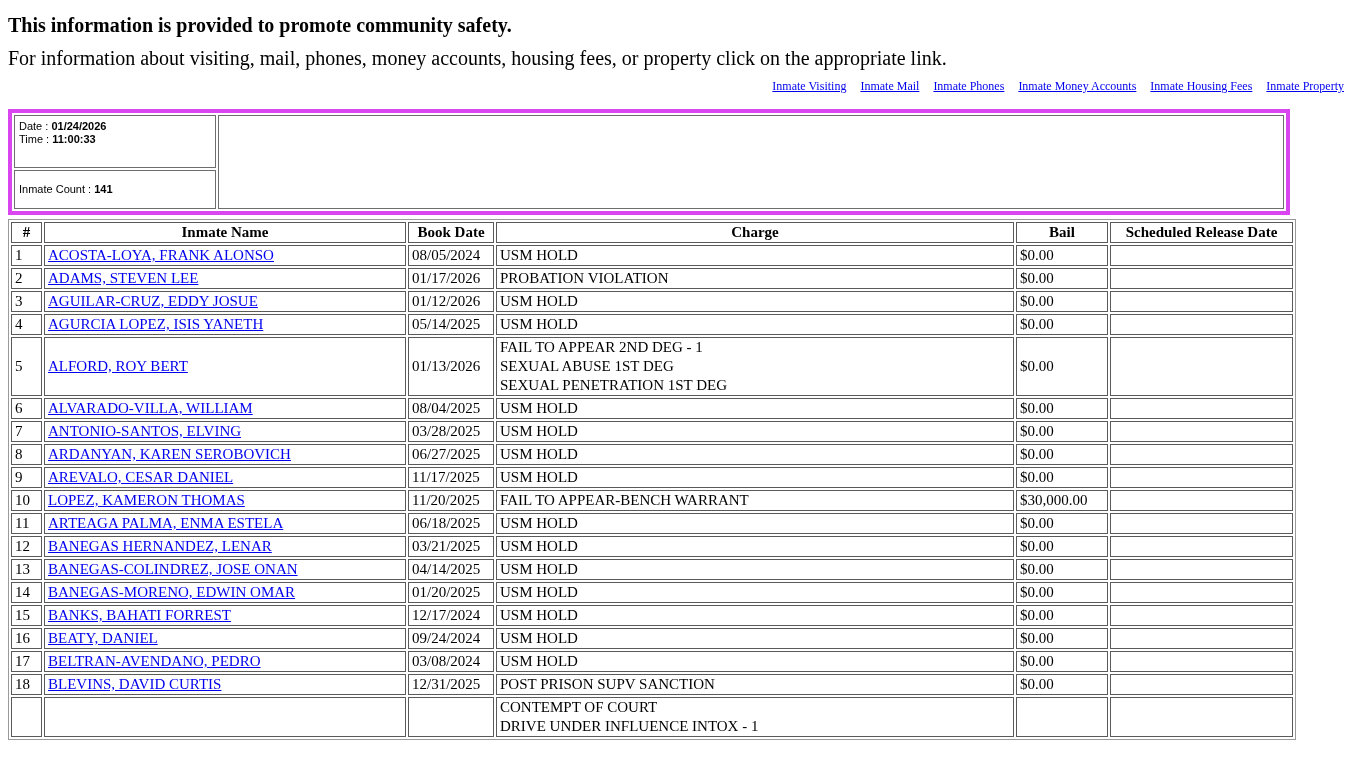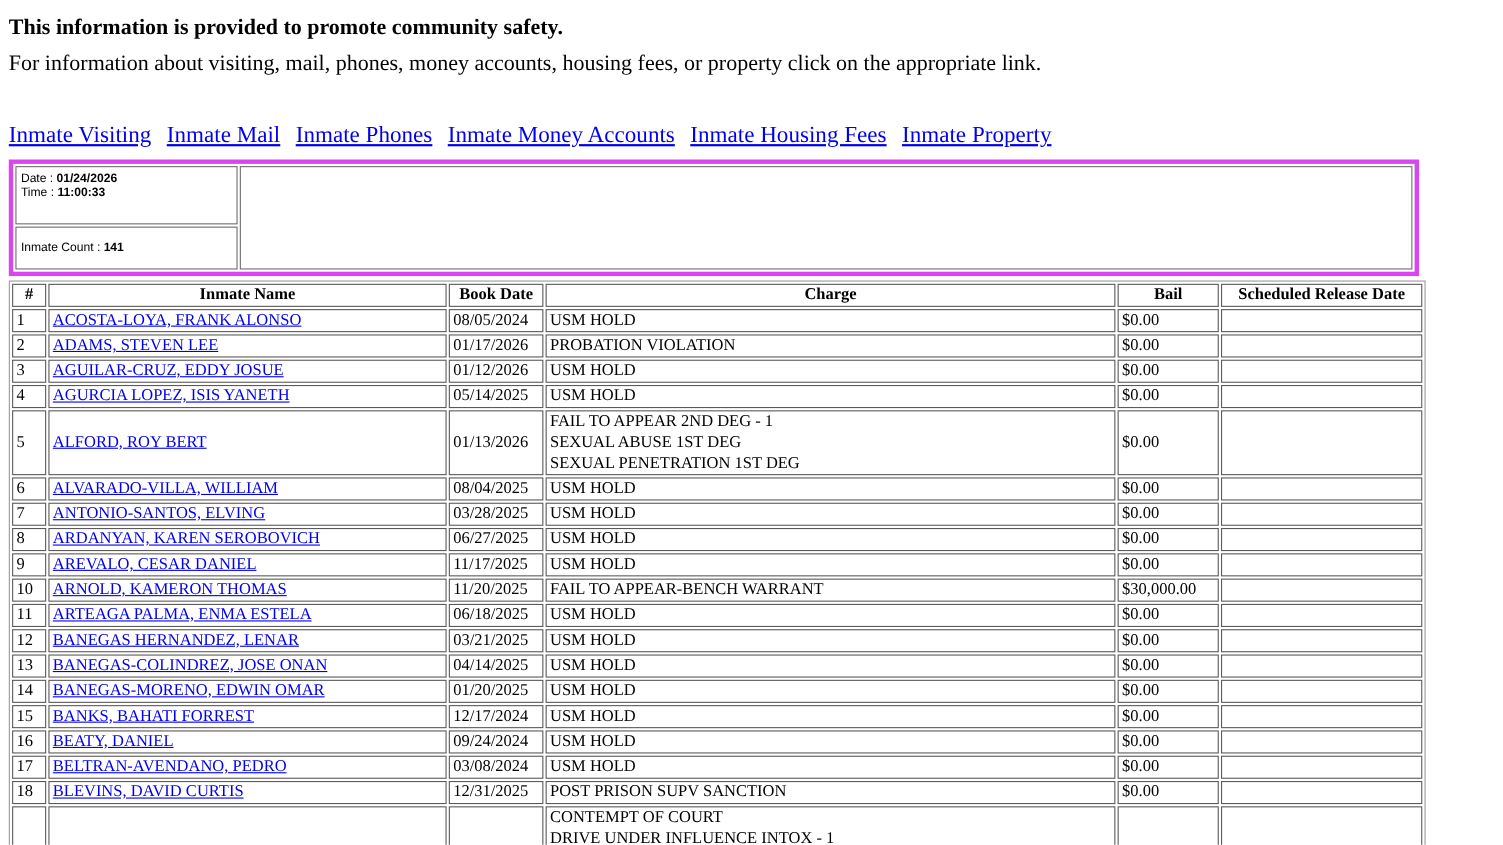--- a/index.html
+++ b/index.html
@@ -11,21 +11,21 @@
   }
   .page { padding: 16px 8px 0 8px; }
 
   
   .notice p { margin: 0; font-size: 20px; line-height: 19px; }
   .notice .b { font-weight: bold; }
   .notice .i { font-style: italic; }
   .notice .spaced { margin-top: 14px; }
 
   
-  .nav-row { margin-top: 45px; font-size: 21px; line-height: 19px; }
+  .nav-row { margin-top: 9px; font-size: 12px; line-height: 19px; text-align: right; }
   .nav-row a.nav-link {
     color: #0000EE; text-decoration: underline; margin-right: 14px; cursor: pointer;
   }
 
   
   table.header-table {
     margin-top: 13px; width: 1282px;
     border-collapse: separate; border-spacing: 2px;
     border: 4px solid #d946ef;
     font-family: "Liberation Sans", sans-serif;
@@ -195,21 +195,21 @@
         <tr>
           <td class="c-num">9</td>
           <td class="c-name"><a href="#" class="inmate-link">AREVALO, CESAR DANIEL</a></td>
           <td class="c-date">11/17/2025</td>
           <td class="c-charge">USM HOLD</td>
           <td class="c-bail">$0.00</td>
           <td class="c-release"></td>
         </tr>
         <tr>
           <td class="c-num">10</td>
-          <td class="c-name"><a href="#" class="inmate-link">ARNOLD, KAMERON THOMAS</a></td>
+          <td class="c-name"><a href="#" class="inmate-link">LOPEZ, KAMERON THOMAS</a></td>
           <td class="c-date">11/20/2025</td>
           <td class="c-charge">FAIL TO APPEAR-BENCH WARRANT</td>
           <td class="c-bail">$30,000.00</td>
           <td class="c-release"></td>
         </tr>
         <tr>
           <td class="c-num">11</td>
           <td class="c-name"><a href="#" class="inmate-link">ARTEAGA PALMA, ENMA ESTELA</a></td>
           <td class="c-date">06/18/2025</td>
           <td class="c-charge">USM HOLD</td>

